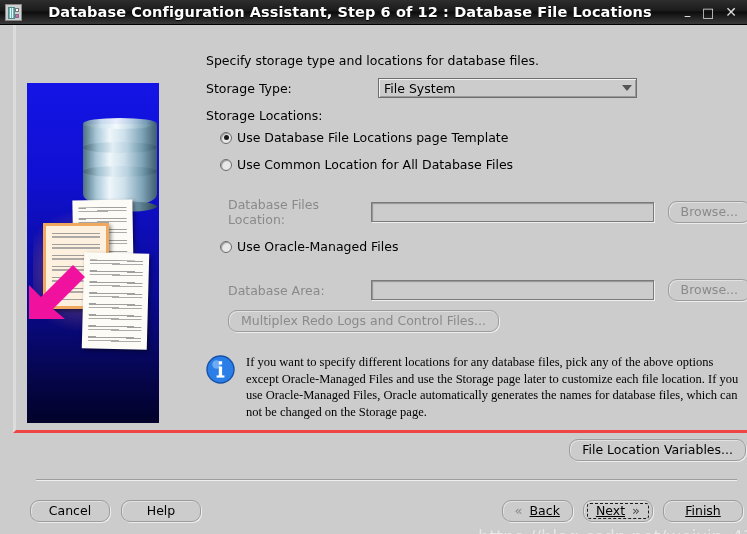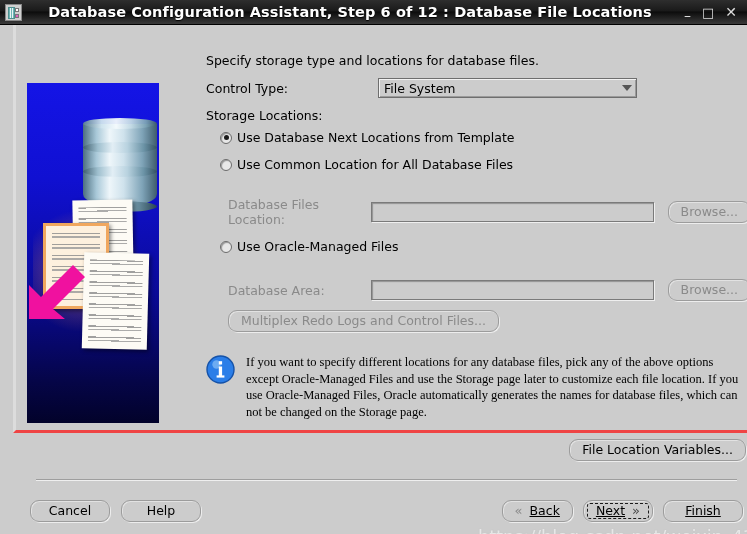--- a/index.html
+++ b/index.html
@@ -419,32 +419,32 @@
           <polygon points="2,60 2,26 14,38 46,6 58,18 26,50 38,60" fill="#f0119f"></polygon>
         </svg>
       </div>
     </div>
 
     <div class="content">
 
       <p class="intro">Specify storage type and locations for database files.</p>
 
       <div class="row">
-        <span class="lbl" style="width:172px">Control Type:</span>
+        <span class="lbl" style="width:172px">Storage Type:</span>
         <div class="combo">
           <span>File System</span>
           <span class="caret"></span>
         </div>
       </div>
 
       <div class="sect-lbl">Storage Locations:</div>
 
       <div class="radio-row">
         <span class="radio on"></span>
-        <span class="radio-lbl">Use Database Next Locations from Template</span>
+        <span class="radio-lbl">Use Database File Locations page Template</span>
       </div>
 
       <div class="radio-row" style="margin-top:12px">
         <span class="radio"></span>
         <span class="radio-lbl">Use Common Location for All Database Files</span>
       </div>
       <div class="field-row">
         <span class="field-lbl">Database Files Location:</span>
         <div class="textbox"></div>
         <button class="btn dim browse-btn">Browse...</button>

